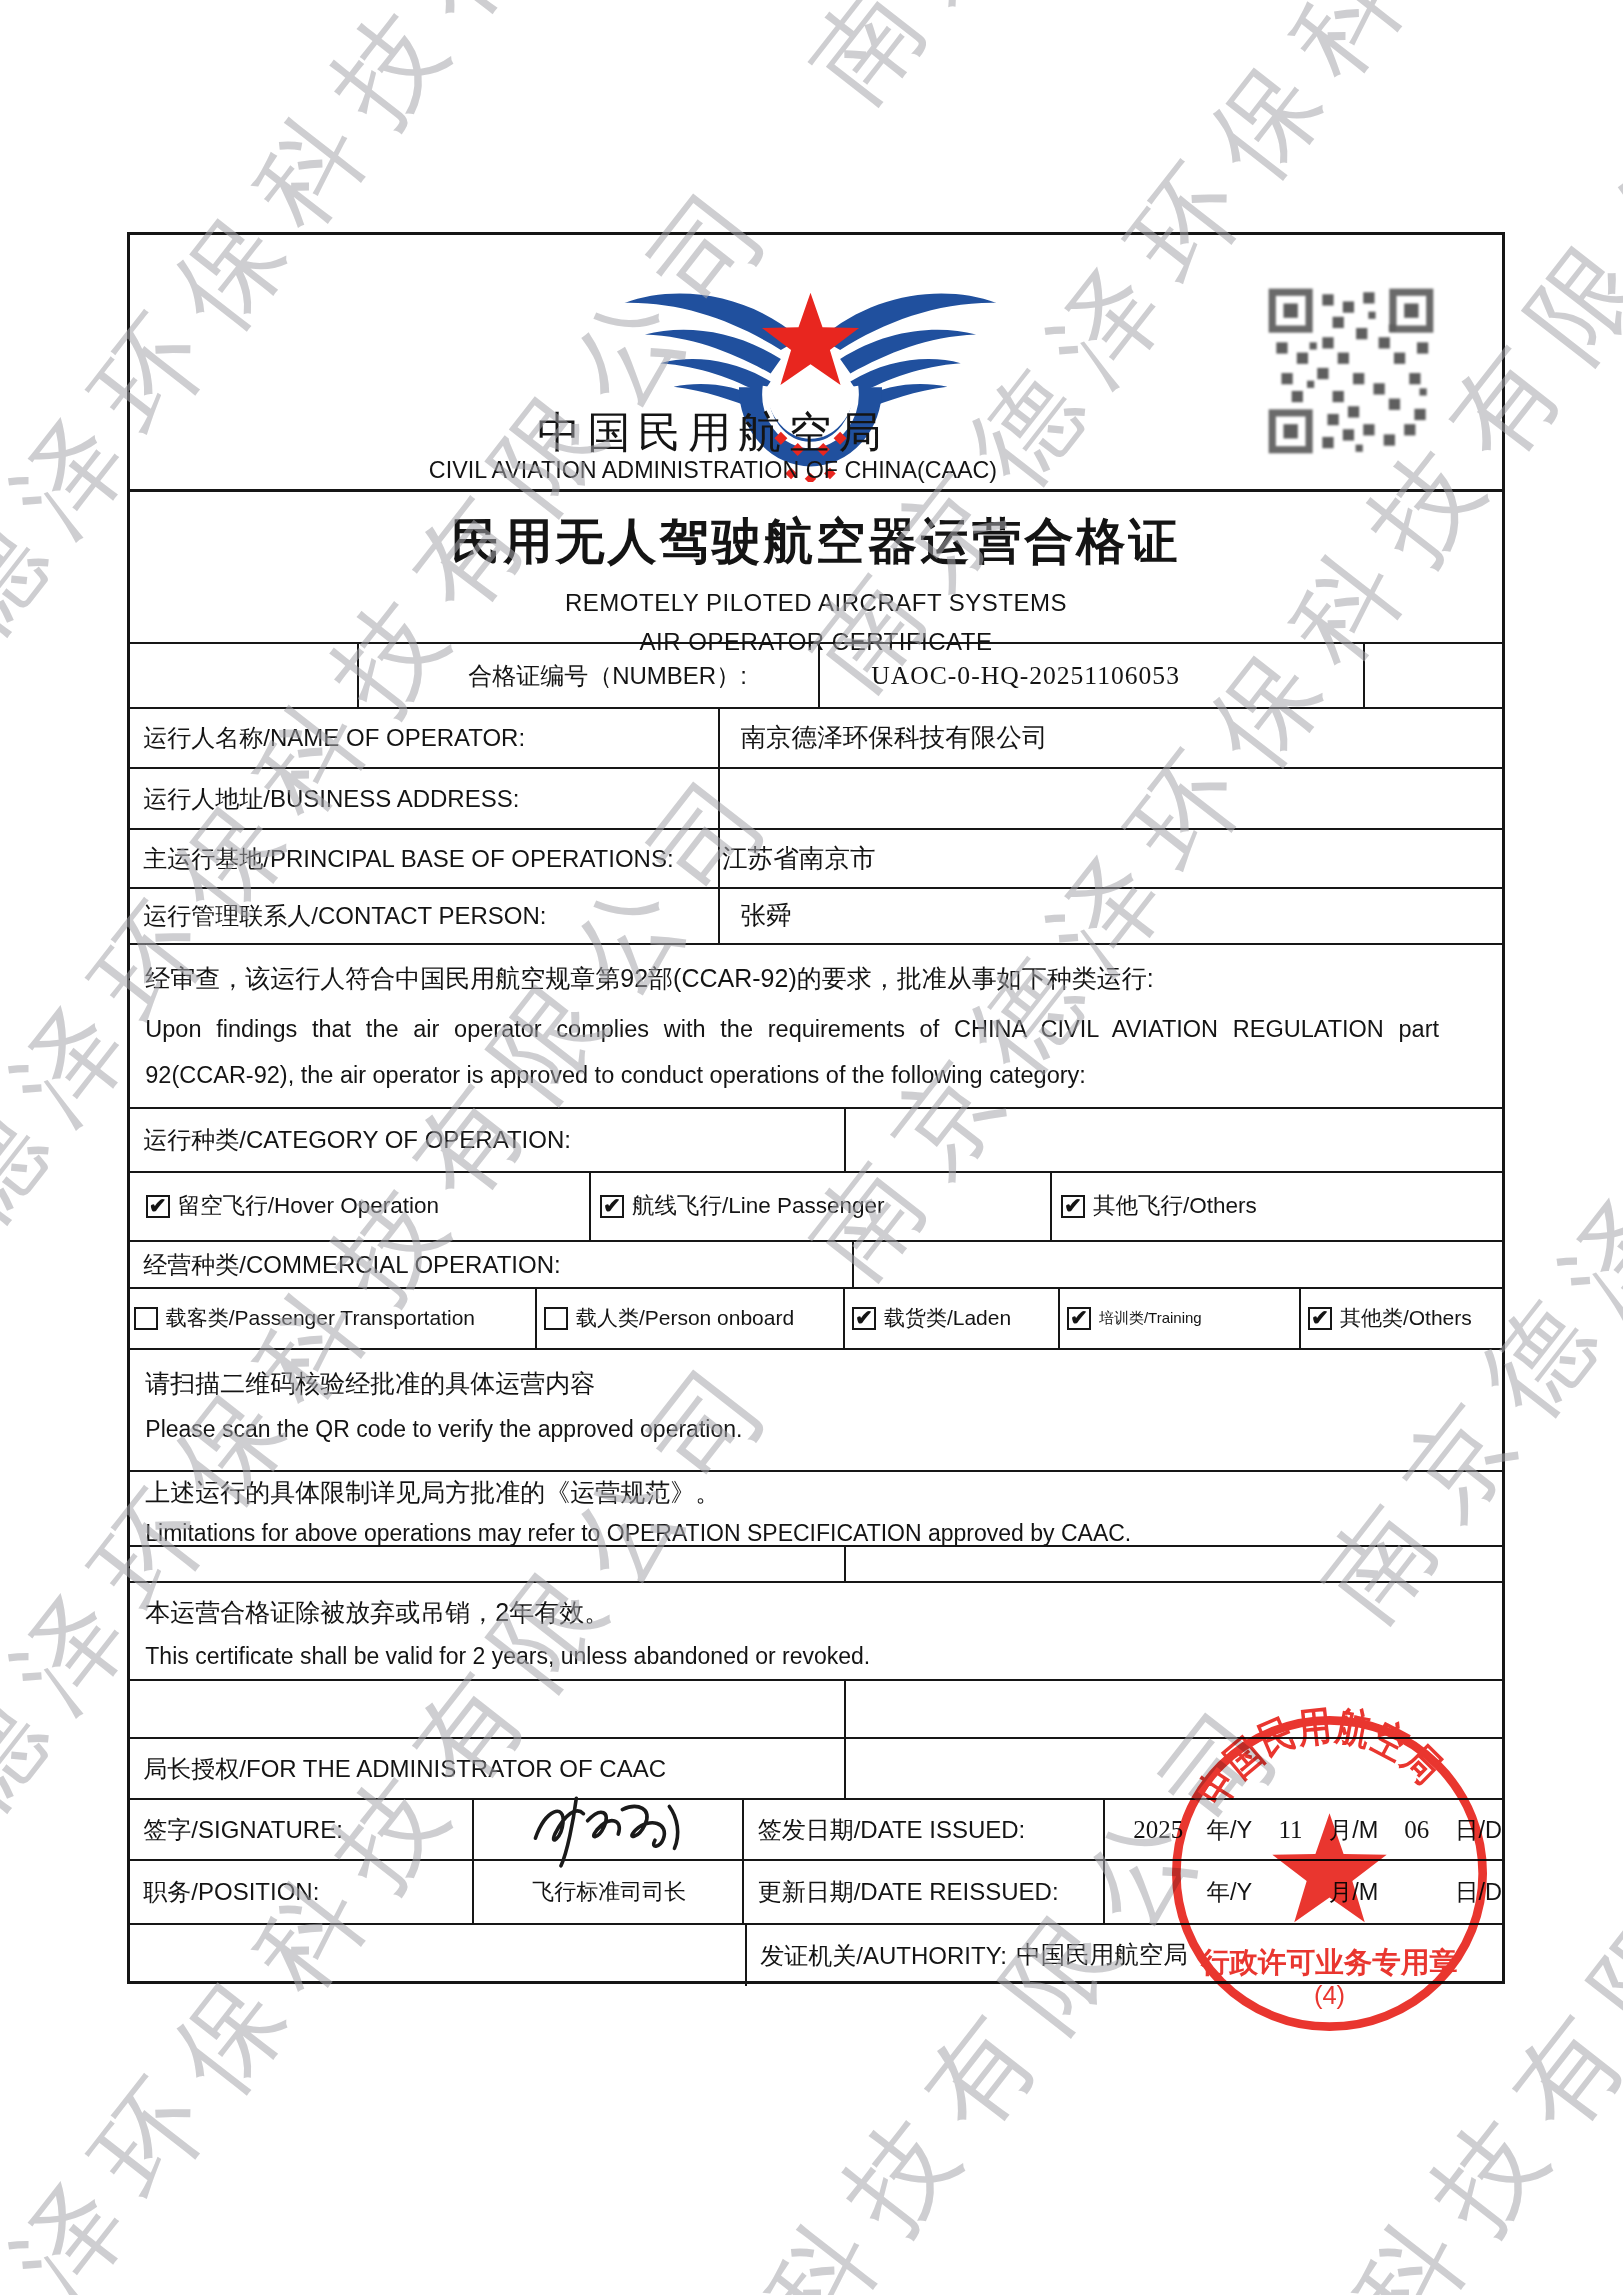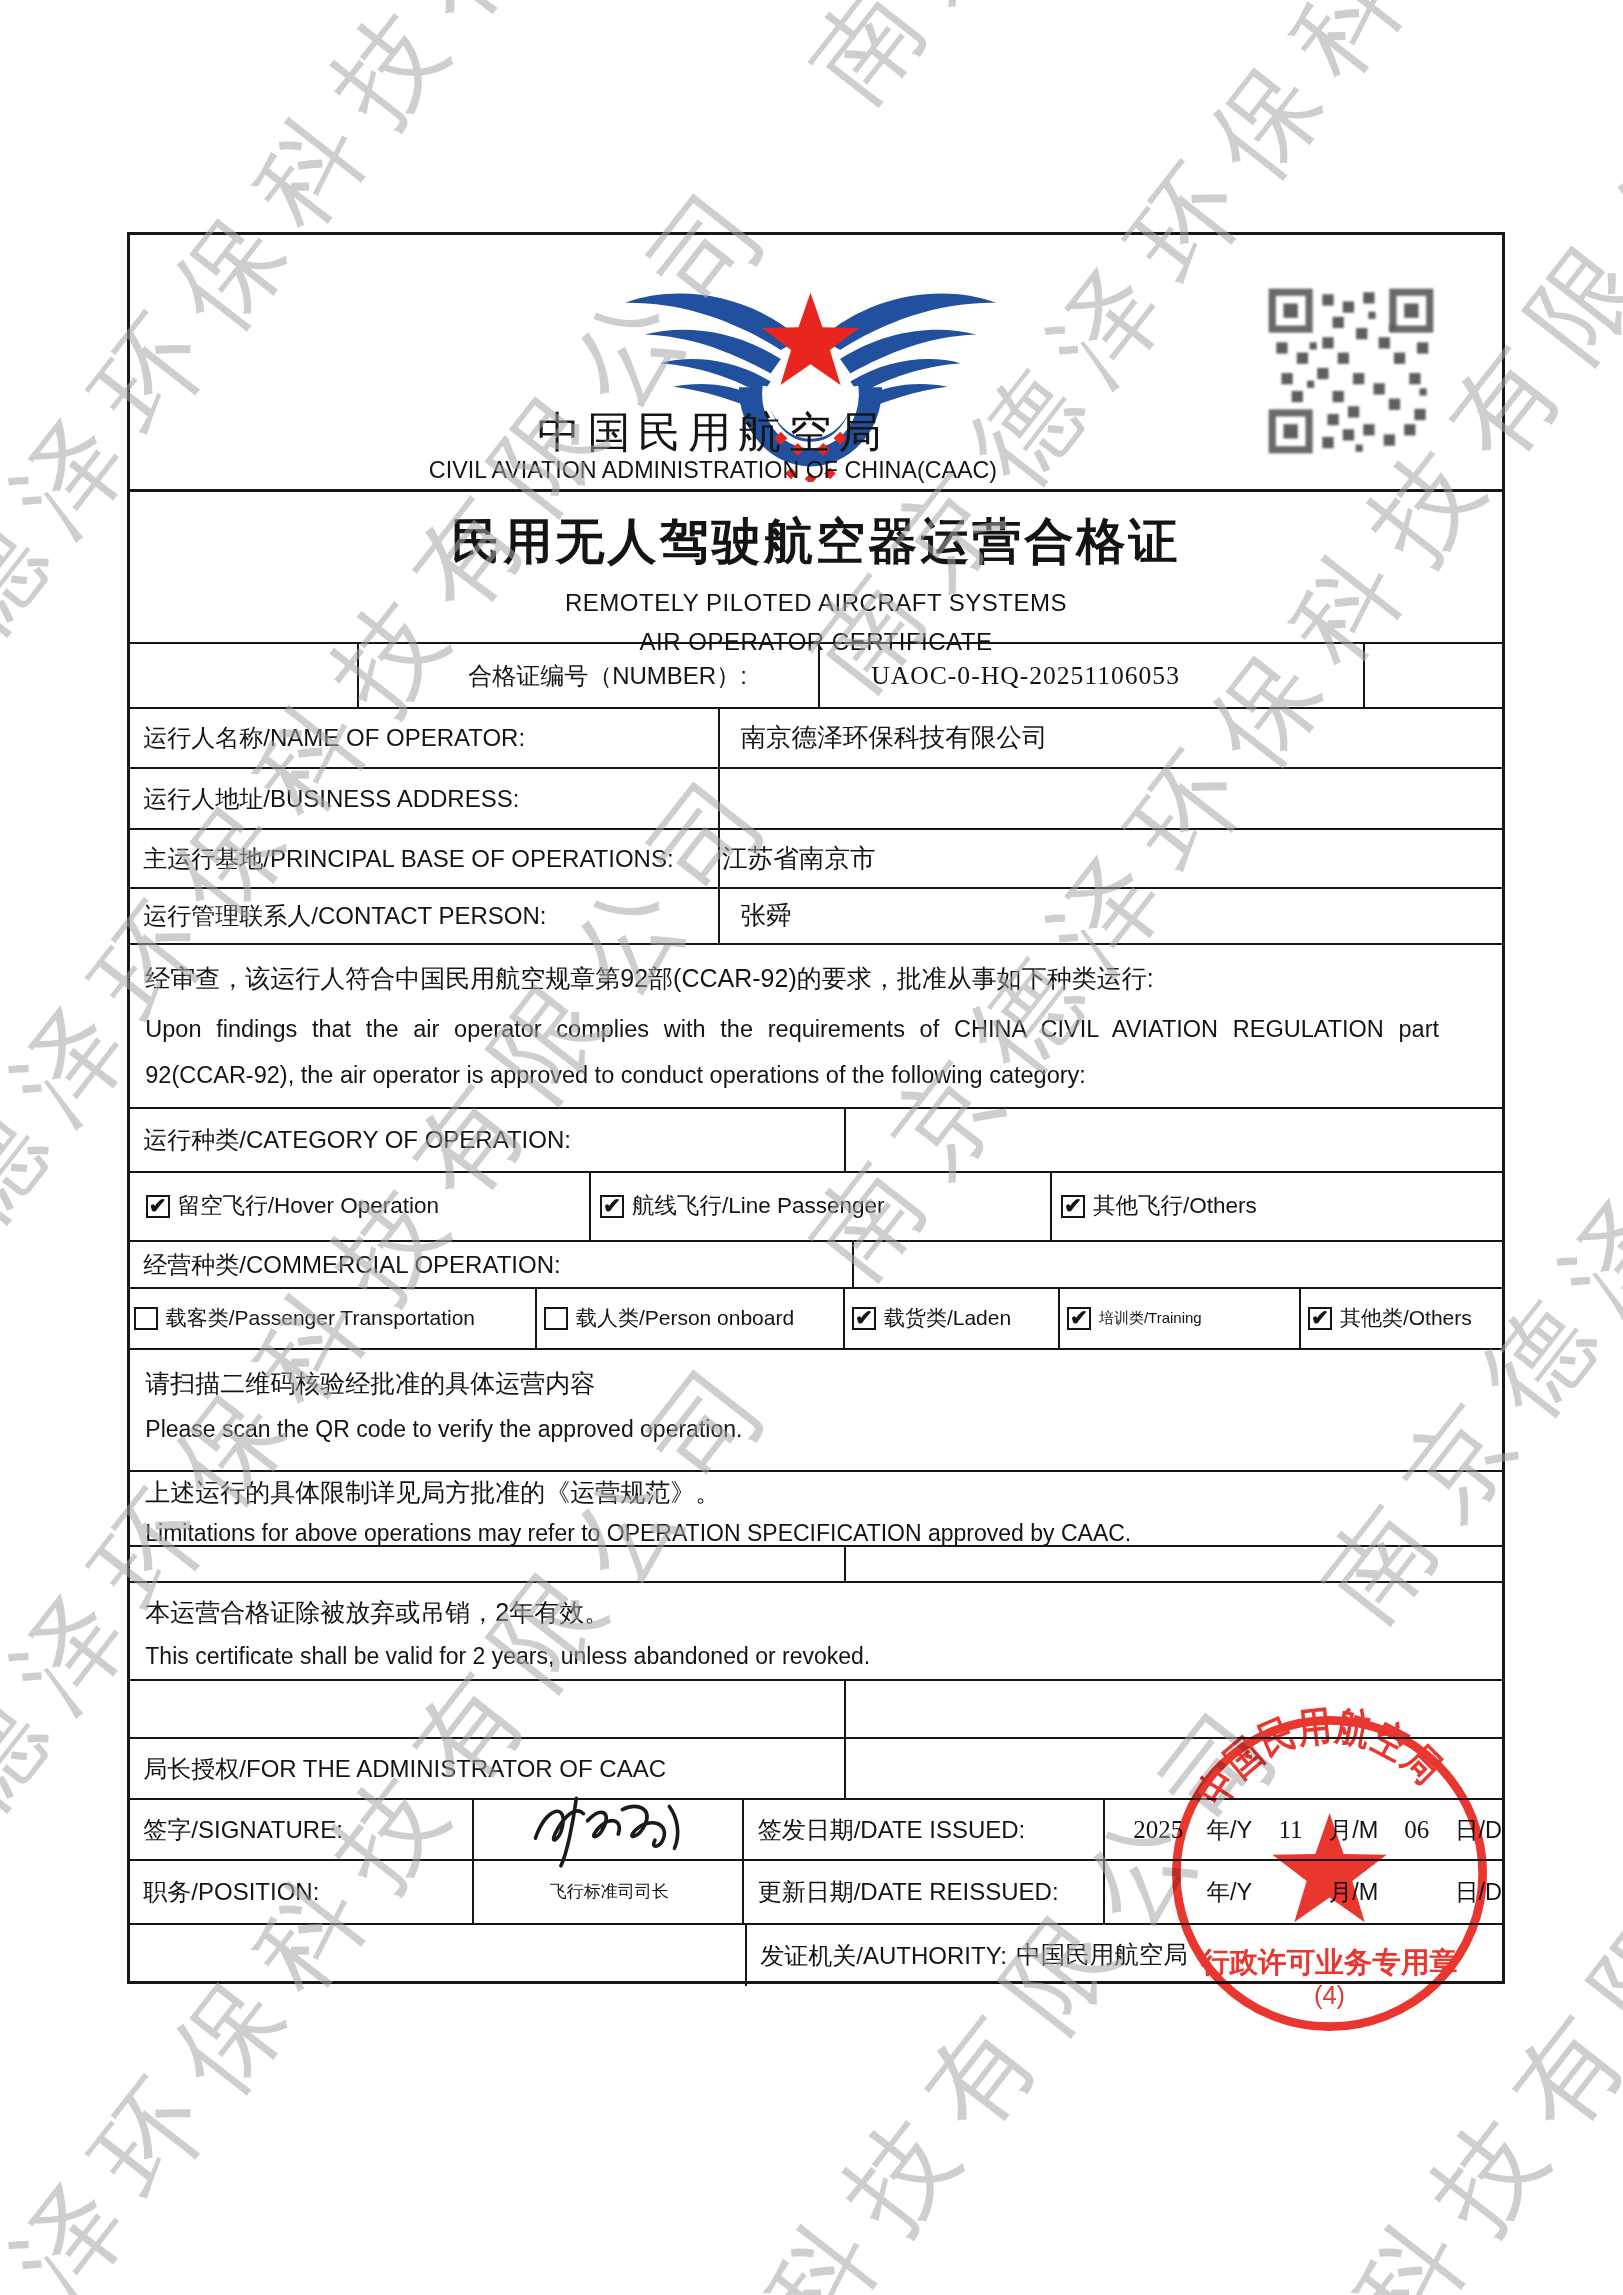--- a/index.html
+++ b/index.html
@@ -312,21 +312,21 @@
         <span>年/Y</span>
         <span class="dv">11</span>
         <span>月/M</span>
         <span class="dv">06</span>
         <span>日/D</span>
       </div>
     </div>
 
     <div class="row r-pos">
       <div class="cell rb" style="width:345px;">职务/POSITION:</div>
-      <div class="cell rb center val" style="width:272px;font-size:17px;padding-left:16px;">飞行标准司司长</div>
+      <div class="cell rb center val" style="width:272px;font-size:22px;padding-left:16px;">飞行标准司司长</div>
       <div class="cell rb" style="width:362px;">更新日期/DATE REISSUED:</div>
       <div class="datecell" style="flex:1;">
         <span class="dv year"></span>
         <span>年/Y</span>
         <span class="dv"></span>
         <span>月/M</span>
         <span class="dv"></span>
         <span>日/D</span>
       </div>
     </div>

